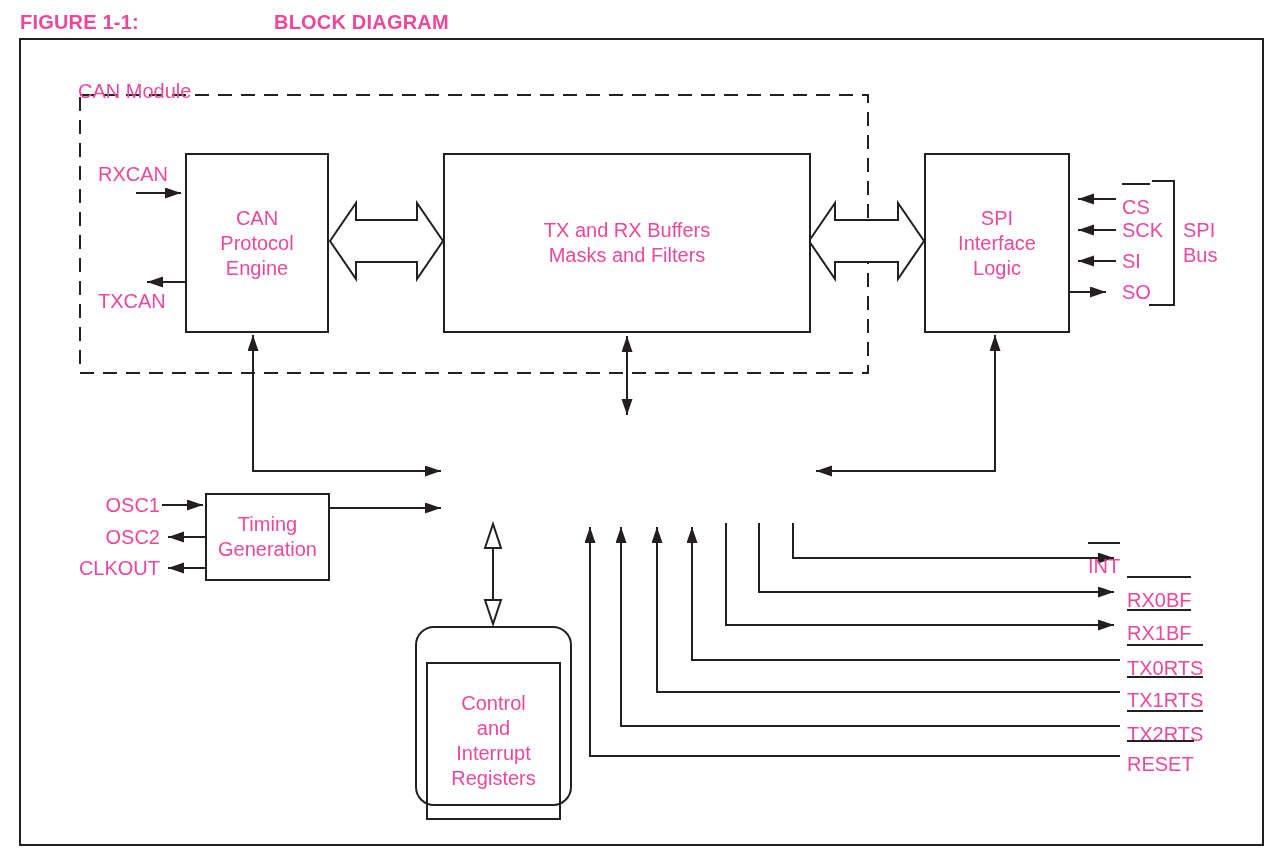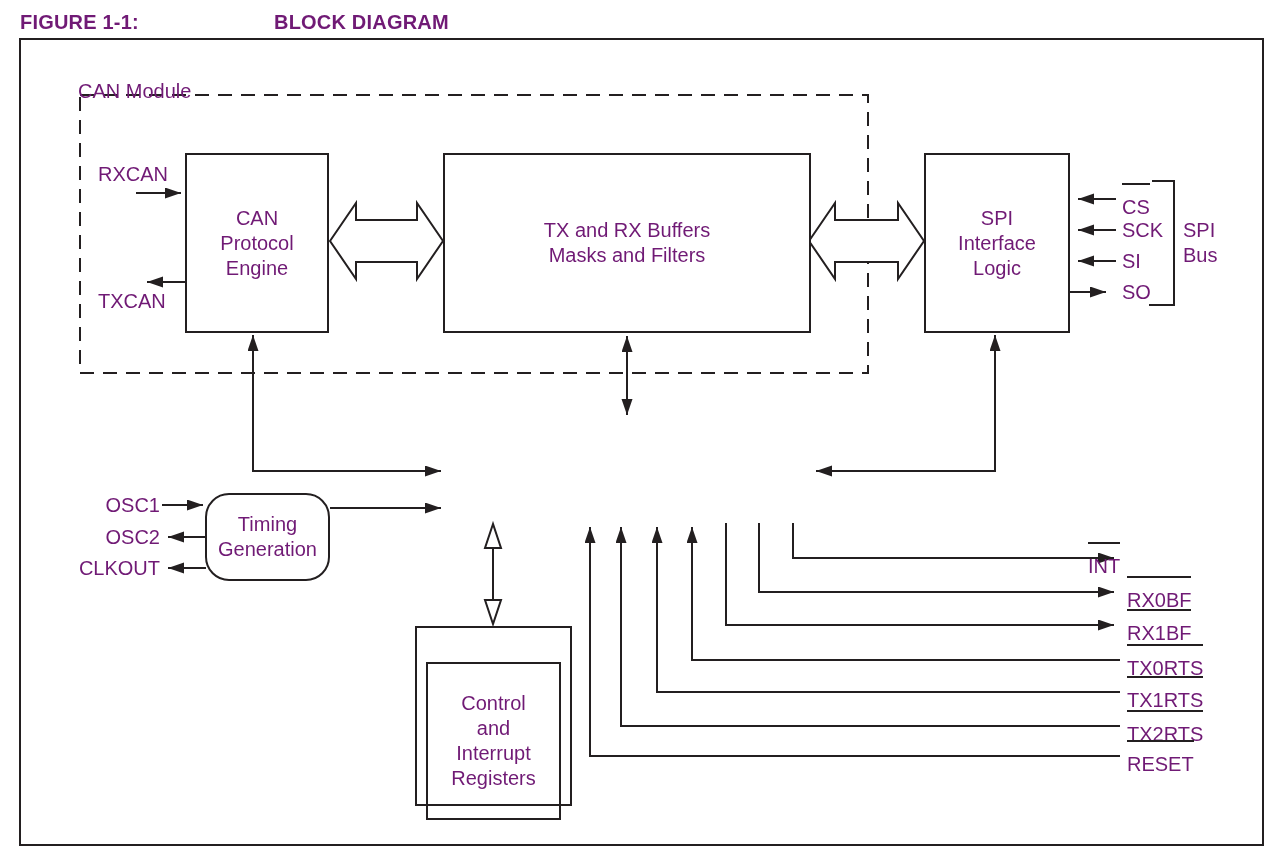--- a/index.html
+++ b/index.html
@@ -1,21 +1,21 @@
 <!DOCTYPE html>
 <html><head>
 <meta charset="utf-8">
 <style>
   html,body{margin:0;padding:0;background:#ffffff;}
   .stage{
     position:relative;
     width:1280px;height:866px;
     background:#ffffff;
     font-family:"Liberation Sans",sans-serif;
-    color:#701a75;
+    color:#ec4899;
     overflow:hidden;
     text-decoration:underline;
   }
   .fig-label{
     position:absolute;left:20px;top:11px;
     font-size:20px;font-weight:bold;letter-spacing:0.2px;
   }
   .fig-title{
     position:absolute;left:258px;top:11px;
     font-size:20px;font-weight:bold;letter-spacing:0.2px;margin-left:16px;
@@ -28,22 +28,22 @@
   .box{
     position:absolute;border:2px solid #231f20;background:#ffffff;
     box-sizing:border-box;
     display:flex;align-items:center;justify-content:center;
     text-align:center;font-size:20px;line-height:25px;white-space:pre-line;
   }
   .box-cpe{left:185px;top:153px;width:144px;height:180px;}
   .box-buf{left:443px;top:153px;width:368px;height:180px;}
   .box-spi{left:924px;top:153px;width:146px;height:180px;}
   .box-ctl{left:445px;top:418px;width:365px;height:106px;}
-  .box-tmg{left:205px;top:493px;width:125px;height:88px;border-radius:24px;}
-  .box-reg{left:415px;top:626px;width:157px;height:180px;padding:9px;display:block;}
+  .box-tmg{left:205px;top:493px;width:125px;height:88px;}
+  .box-reg{left:415px;top:626px;width:157px;height:180px;padding:9px;display:block;border-radius:19px;}
   .box-reg-inner{
     width:100%;height:100%;border:2px solid #231f20;box-sizing:border-box;
     display:flex;align-items:center;justify-content:center;
     text-align:center;white-space:pre-line;
   }
   .lbl{
     position:absolute;font-size:20px;line-height:1;white-space:pre-line;
     transform:translateY(-50%);
   }
   .module-lbl{position:absolute;left:78px;top:81px;font-size:20px;line-height:1;}

